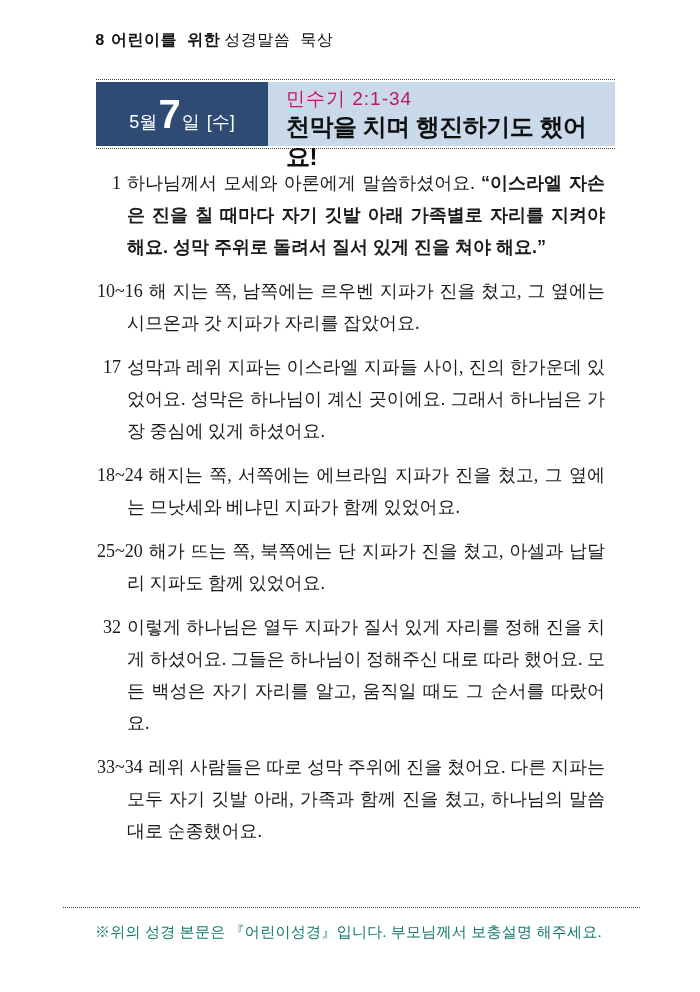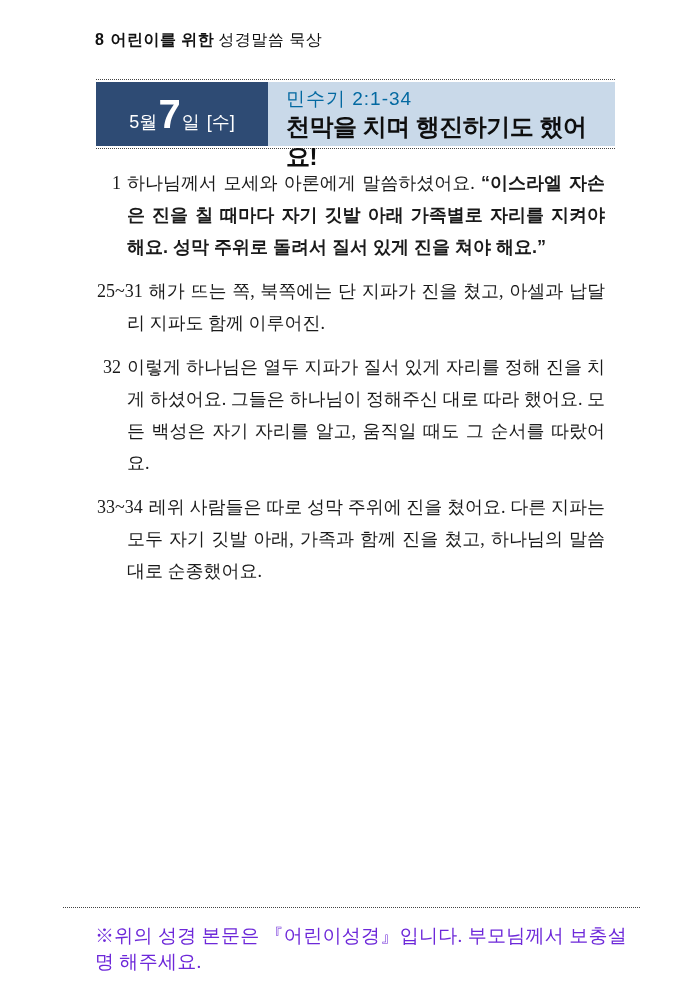--- a/index.html
+++ b/index.html
@@ -11,21 +11,21 @@
     font-family: "Liberation Serif", serif;
     color: #1a1a1a;
     overflow: hidden;
   }
 
   
   .running-head {
     position: absolute;
     top: 30px;
     left: 95px;
-    font-family: Liberation Sans, sans-serif;
+    font-family: Liberation Mono, monospace;
     font-size: 16px;
     color: #111;
     letter-spacing: 0.5px;
     white-space: nowrap;
   }
   .rh-num, .rh-bold { font-weight: 700; }
   .rh-reg { font-weight: 400; margin-left: 4px; }
   .rh-bold { margin-left: 6px; }
 
   
@@ -55,21 +55,21 @@
   .d-weekday { font-size: 18px; margin-left: 7px; }
   .title-box {
     flex: 1;
     background: #C9D9E9;
     font-family: "Liberation Sans", sans-serif;
     padding: 5px 0 0 18px;
     box-sizing: border-box;
   }
   .passage-ref {
     font-size: 19px;
-    color: #0369a1;
+    color: #be185d;
     letter-spacing: 1px;
     line-height: 1.3;
   }
   .lesson-title {
     font-size: 24px;
     font-weight: 700;
     color: #0e0e0e;
     letter-spacing: -0.5px;
     line-height: 1.25;
   }
@@ -100,22 +100,22 @@
   
   .footnote-block {
     position: absolute;
     top: 907px;
     left: 63px;
     width: 577px;
     border-top: 1px dotted #444;
   }
   .footnote-text {
     margin: 15px 0 0 32px;
-    font-size: 19px;
-    color: #6d28d9;
+    font-size: 15px;
+    color: #0f766e;
     letter-spacing: 0.3px;
   }
 </style>
 </head>
 <body>
 
 <div class="page">
 
   <div class="running-head">
     <span class="rh-num">8</span><span class="rh-bold">어린이를 위한</span><span class="rh-reg">성경말씀 묵상</span>
@@ -133,21 +133,24 @@
       </div>
       <div class="title-box" style="background: rgb(201, 217, 233);">
         <div class="passage-ref">민수기 2:1-34</div>
         <div class="lesson-title">천막을 치며 행진하기도 했어요!</div>
       </div>
     </div>
   </div>
 
   <div class="body-text">
       <p class="verse"><span class="vnum">1</span><span>하나님께서 모세와 아론에게 말씀하셨어요. </span><span class="quote-bold">“이스라엘 자손은 진을 칠 때마다 자기 깃발 아래 가족별로 자리를 지켜야 해요. 성막 주위로 돌려서 질서 있게 진을 쳐야 해요.”</span></p>
-      <p class="verse"><span class="vnum">25~31</span><span>해가 뜨는 쪽, 북쪽에는 단 지파가 진을 쳤고, 아셀과 납달리 지파도 함께 이루어진.</span></p>
+      <p class="verse"><span class="vnum">10~16</span><span>해 지는 쪽, 남쪽에는 르우벤 지파가 진을 쳤고, 그 옆에는 시므온과 갓 지파가 자리를 잡았어요.</span></p>
+      <p class="verse"><span class="vnum">17</span><span>성막과 레위 지파는 이스라엘 지파들 사이, 진의 한가운데 있었어요. 성막은 하나님이 계신 곳이에요. 그래서 하나님은 가장 중심에 있게 하셨어요.</span></p>
+      <p class="verse"><span class="vnum">18~24</span><span>해지는 쪽, 서쪽에는 에브라임 지파가 진을 쳤고, 그 옆에는 므낫세와 베냐민 지파가 함께 있었어요.</span></p>
+      <p class="verse"><span class="vnum">25~20</span><span>해가 뜨는 쪽, 북쪽에는 단 지파가 진을 쳤고, 아셀과 납달리 지파도 함께 있었어요.</span></p>
       <p class="verse"><span class="vnum">32</span><span>이렇게 하나님은 열두 지파가 질서 있게 자리를 정해 진을 치게 하셨어요. 그들은 하나님이 정해주신 대로 따라 했어요. 모든 백성은 자기 자리를 알고, 움직일 때도 그 순서를 따랐어요.</span></p>
       <p class="verse"><span class="vnum">33~34</span><span>레위 사람들은 따로 성막 주위에 진을 쳤어요. 다른 지파는 모두 자기 깃발 아래, 가족과 함께 진을 쳤고, 하나님의 말씀대로 순종했어요.</span></p>
     </div>
 
   <div class="footnote-block">
     <p class="footnote-text">※위의 성경 본문은 『어린이성경』입니다. 부모님께서 보충설명 해주세요.</p>
   </div>
 
 </div>
 

